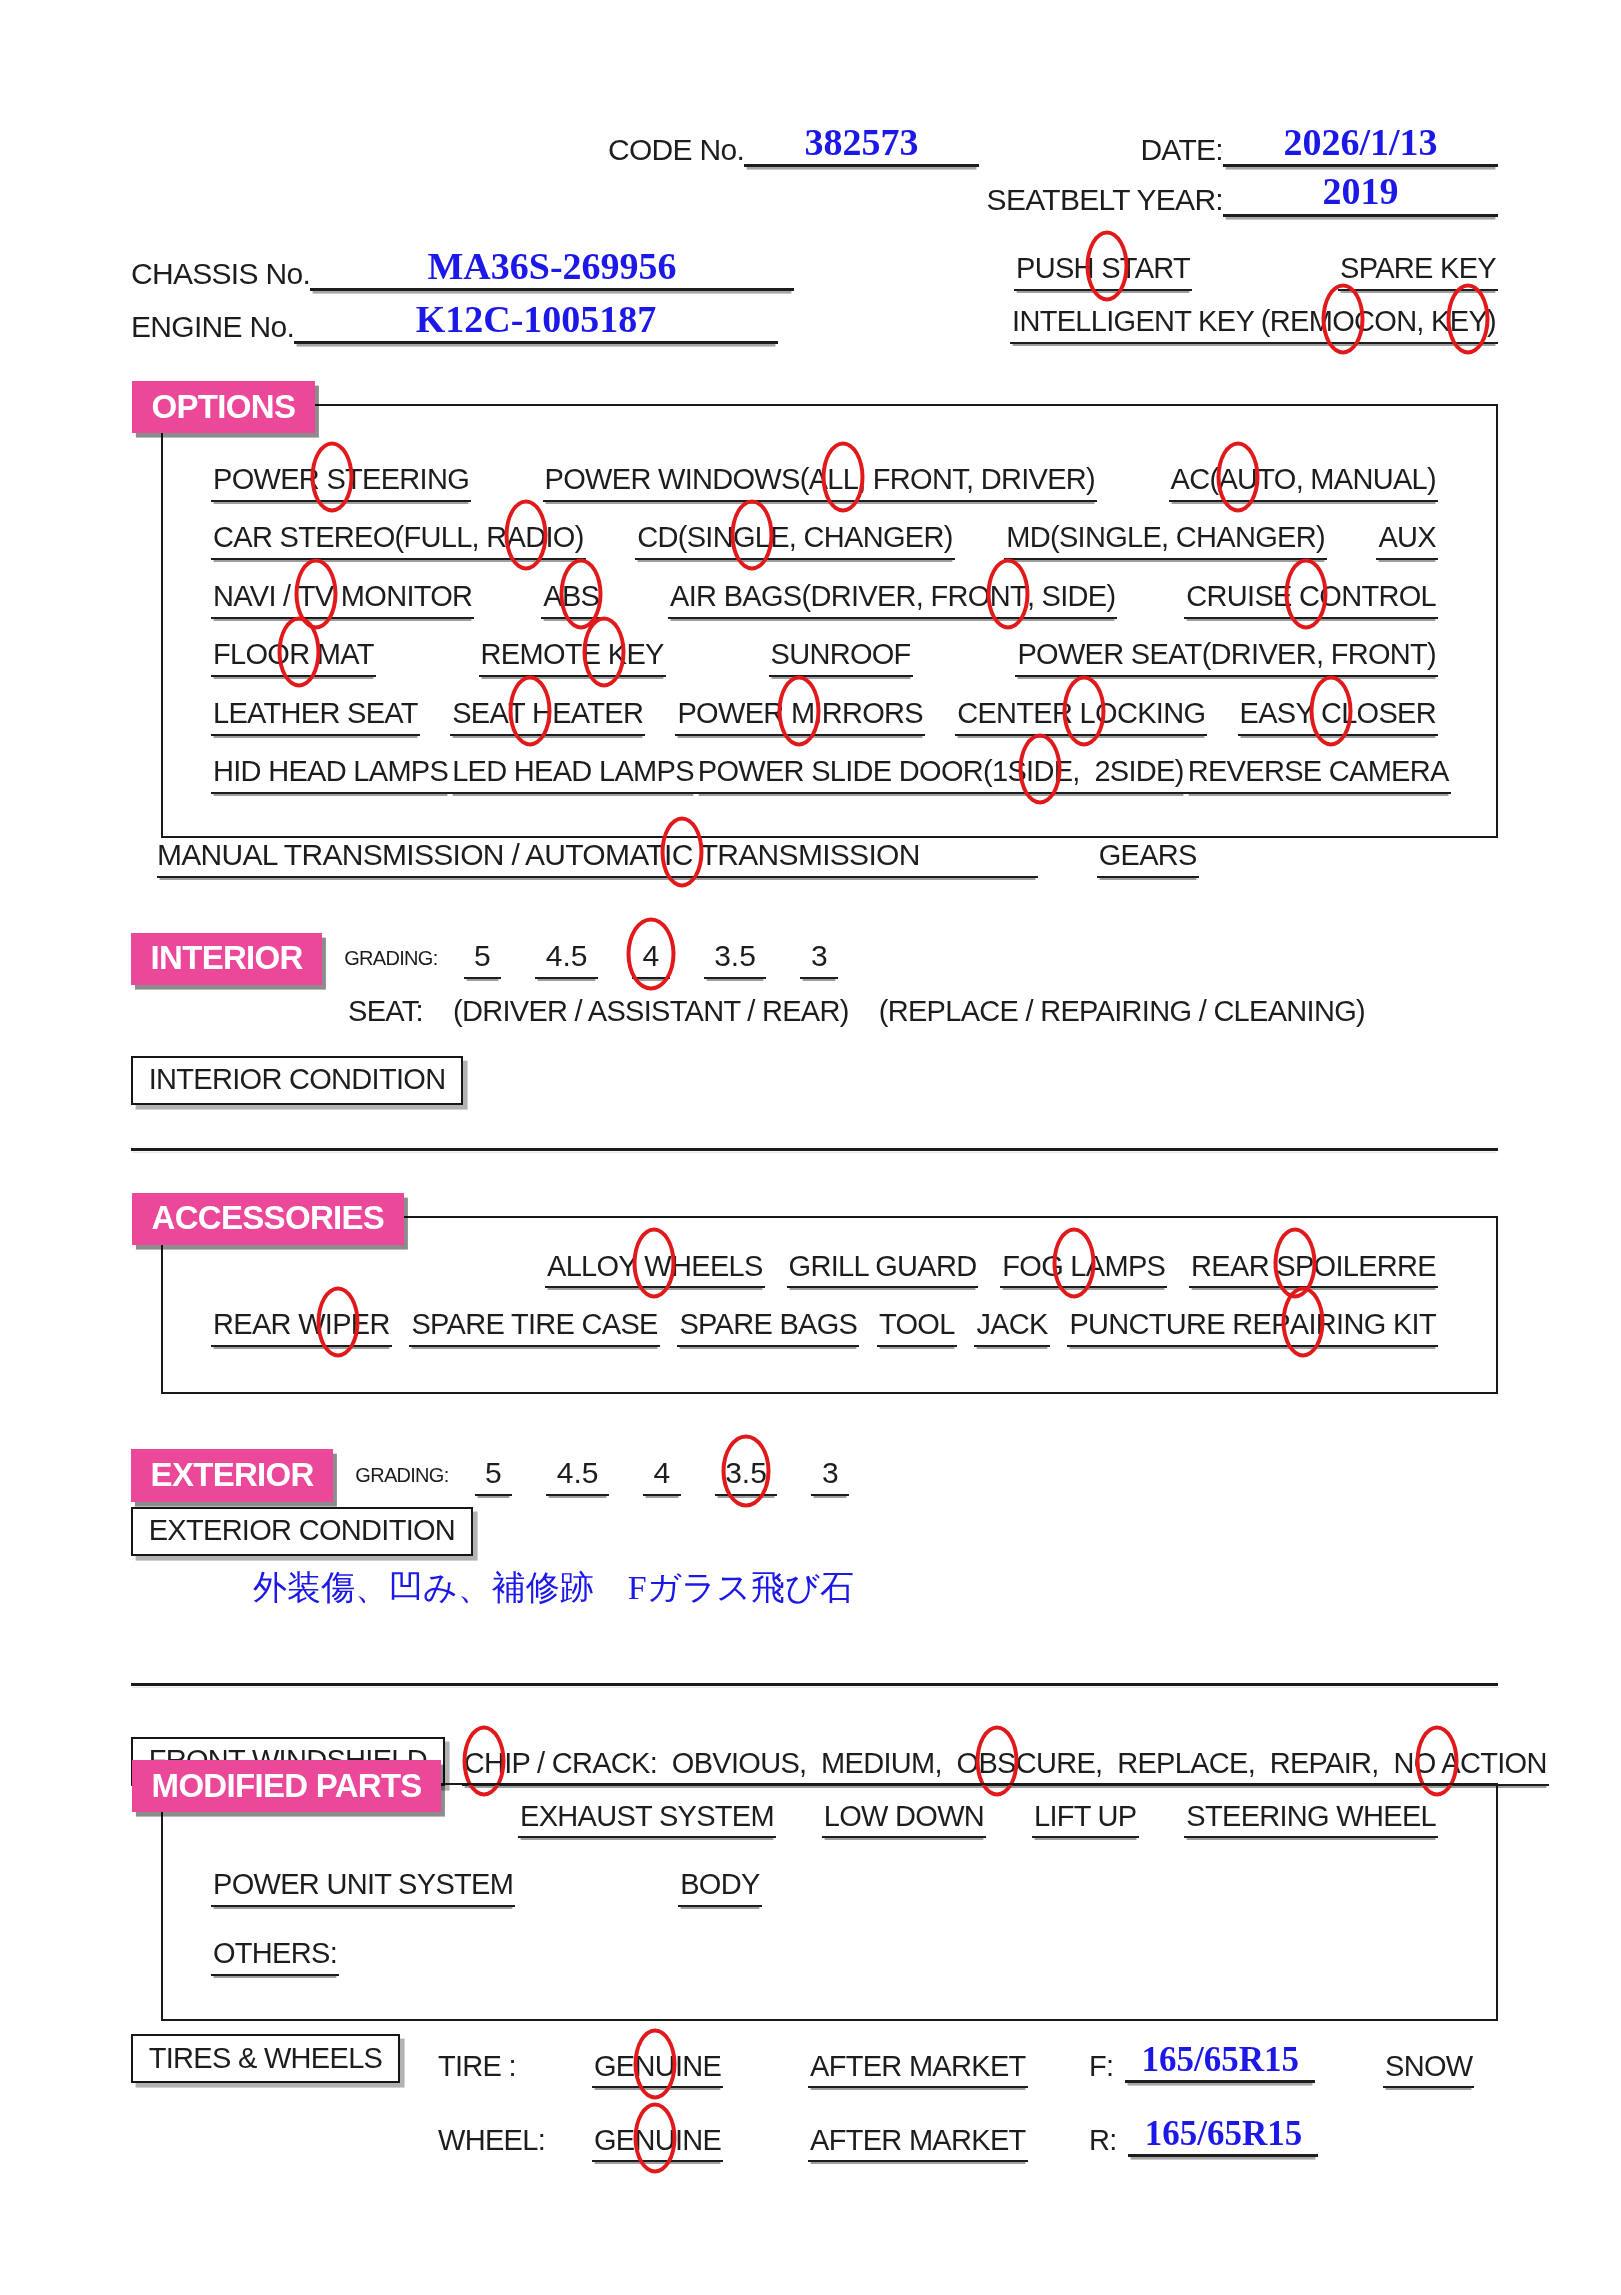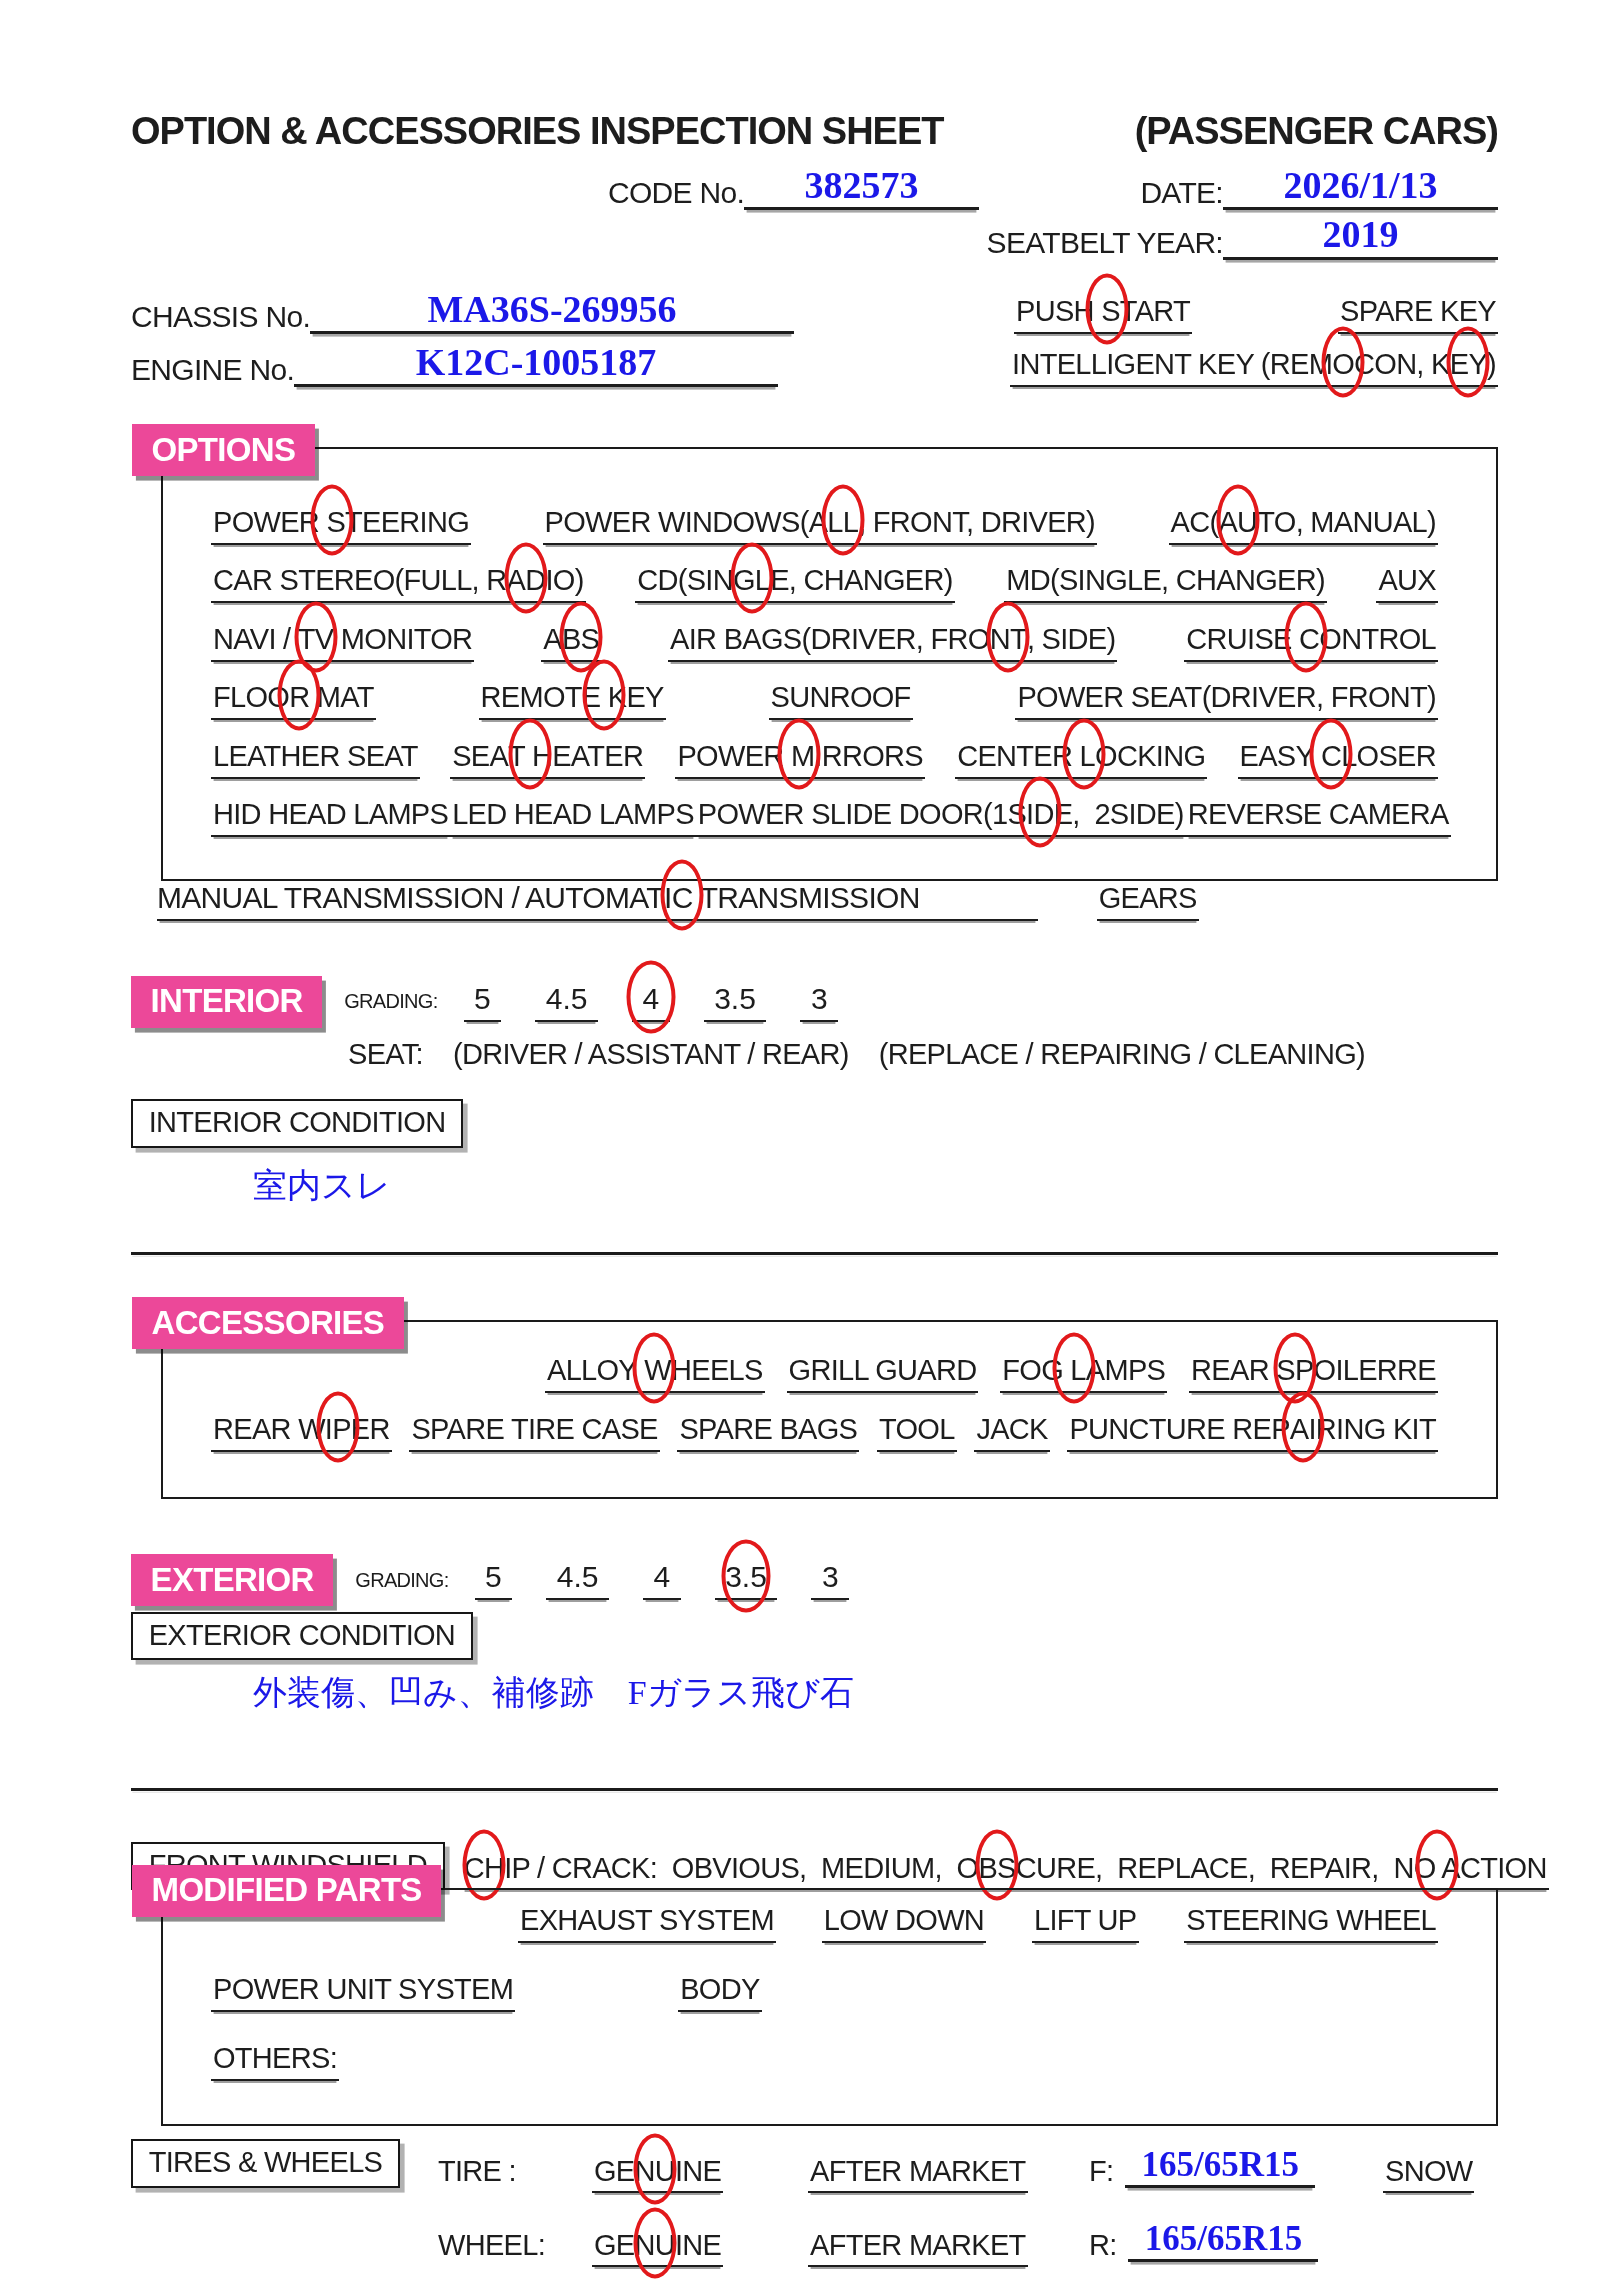--- a/index.html
+++ b/index.html
@@ -107,24 +107,20 @@
   .tires .lbl{font-size:29px;}
   .frv{display:flex;align-items:flex-end;gap:11.8px;}
   .tire-fill{font-size:35px;min-width:190px;}
 </style>
 </head>
 <body>
 
 <div class="page">
   <div class="content">
 
-    <header class="title-row">
-      <h1>OPTION &amp; ACCESSORIES INSPECTION SHEET</h1>
-      <div class="subtitle">(PASSENGER CARS)</div>
-    </header>
 
     <div class="hrow code-row">
       <span class="lbl first">CODE No.</span>
       <span class="fill w360 blue">382573</span>
       <span class="sp"></span>
       <span class="lbl">DATE:</span>
       <span class="fill w420 blue">2026/1/13</span>
     </div>
 
     <div class="hrow seatbelt-row">
@@ -207,21 +203,20 @@
         </div>
     </div>
     <div class="seat-row">
       <span class="lbl">SEAT:</span>
       <span class="lbl">(DRIVER / ASSISTANT / REAR)</span>
       <span class="lbl">(REPLACE / REPAIRING / CLEANING)</span>
     </div>
     <div class="cond-box">
       <span class="wbox">INTERIOR CONDITION</span>
     </div>
-    <div class="note serifnote">室内スレ</div>
     <div class="rule rule-a"></div>
 
     <section class="box acc-box">
       <div class="blk overlap">ACCESSORIES</div>
       <div class="opt-row acc-row1">
           <span class="opt"><span>ALLOY</span><span class="mk"> W</span><span>HEELS</span></span>
           <span class="opt"><span>GRILL GUARD</span></span>
           <span class="opt"><span>FOG</span><span class="mk"> L</span><span>AMPS</span></span>
           <span class="opt"><span>REAR </span><span class="mk">SP</span><span>OILERRE</span></span>
         </div>

